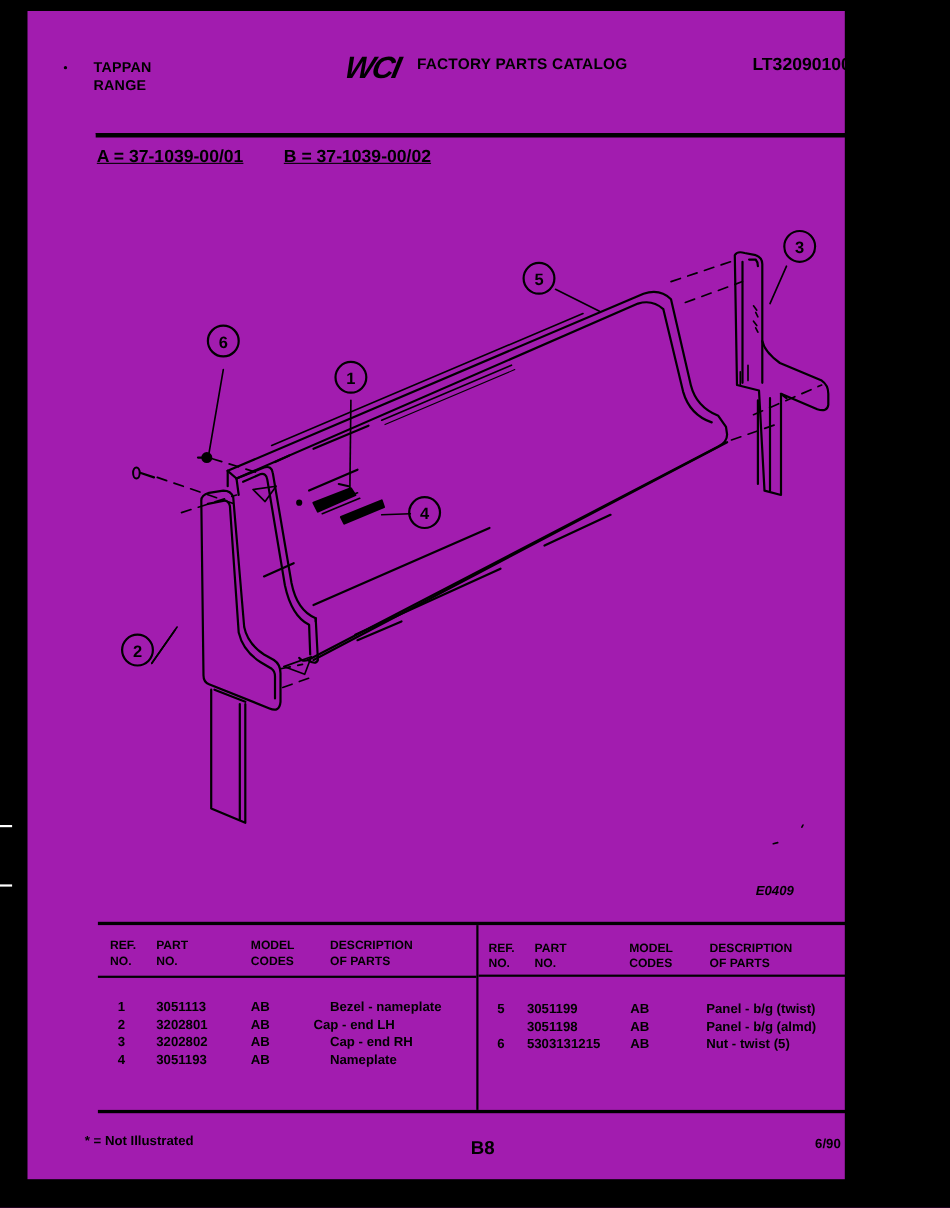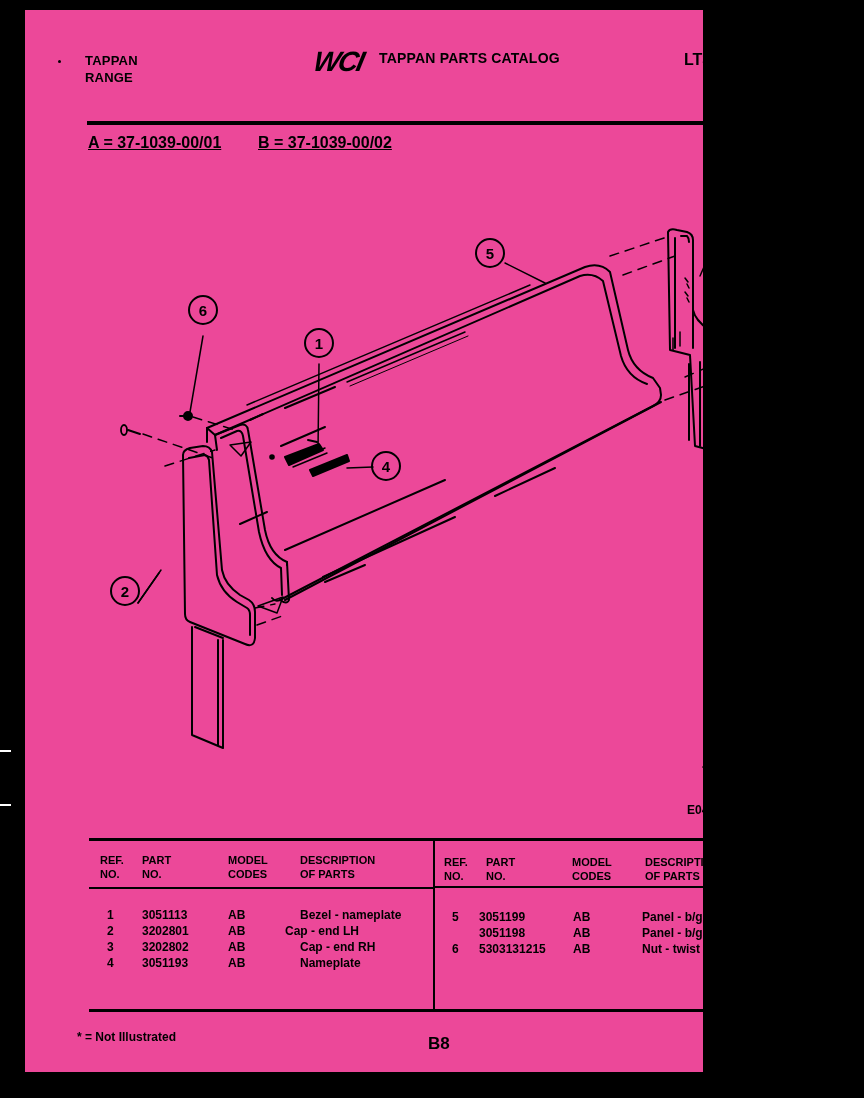--- a/index.html
+++ b/index.html
@@ -1,33 +1,33 @@
 <!DOCTYPE html>
 <html><head>
 <meta charset="utf-8">
 <style>
   html, body { margin: 0; padding: 0; }
   body {
     width: 864px; height: 1098px; background: #000; position: relative; overflow: hidden;
     font-family: "Liberation Sans", sans-serif; color: #000;
   }
   .page {
-    position: absolute; left: 25px; top: 10px; width: 678px; height: 1062px;
-    background: #ec4899;
+    position: absolute; left: 25px; top: 10px; width: 743px; height: 1062px;
+    background: #a21caf;
   }
   .abs { position: absolute; }
   .brand { left: 60px; top: 42px; font-size: 13px; line-height: 17px; font-weight: bold; letter-spacing: 0.2px; }
   .dot { left: 33px; top: 50px; width: 3px; height: 3px; background:#000; border-radius:50%; }
   .logo { left: 289px; top: 37px; font-size: 28px; font-weight: bold; font-style: italic; letter-spacing: -2px; transform: skewX(-12deg); line-height: 30px; }
   .catalog { left: 354px; top: 40px; font-size: 14px; font-weight: bold; letter-spacing: 0.2px; }
   .docnum { left: 659px; top: 41px; font-size: 16px; font-weight: bold; }
   .rule-top { left: 62px; top: 111px; width: 686px; height: 3px; background:#000; border-top: 1px solid #000; }
   .codes { top: 124px; font-size: 16px; font-weight: bold; text-decoration: underline; }
   .diagram { left: 0; top: 0; width: 823px; height: 820px; }
-  .fig-id { left: 662px; top: 793px; font-size: 12px; font-weight: bold; }
+  .fig-id { left: 662px; top: 793px; font-size: 12px; font-weight: bold; font-style: italic; }
   .table { left: 64px; top: 828px; width: 682px; height: 168px; border-top: 3px solid #000; border-bottom: 3px solid #000; }
   .vdiv { left: 344px; top: 0; width: 2px; height: 100%; background:#000; }
   .hdr-rule { top: 46px; height: 2px; background:#000; }
   .th { font-size: 11px; font-weight: bold; line-height: 14px; top: 12px; }
   .row { font-size: 12px; font-weight: bold; line-height: 16px; }
   .footnote { left: 52px; top: 1020px; font-size: 12px; font-weight: bold; }
   .pageno { left: 403px; top: 1024px; font-size: 17px; font-weight: bold; }
   .date { left: 716px; top: 1023px; font-size: 12px; font-weight: bold; }
   .tick { background:#fff; height: 2px; width: 11px; left: 0; }
 </style>
@@ -39,21 +39,21 @@
 
 <div class="page">
 
   <div class="abs dot"></div>
   <div class="abs brand">
     <div>TAPPAN</div>
     <div>RANGE</div>
   </div>
 
   <div class="abs logo">WCI</div>
-  <div class="abs catalog">TAPPAN PARTS CATALOG</div>
+  <div class="abs catalog">FACTORY PARTS CATALOG</div>
   <div class="abs docnum">LT32090100</div>
 
   <div class="abs rule-top"></div>
 
   <div class="abs codes" style="left:63px;">A = 37-1039-00/01</div>
   <div class="abs codes" style="left:233px;">B = 37-1039-00/02</div>
 
   <svg class="abs diagram" viewBox="0 0 823 820" fill="none" stroke="#000" stroke-width="2" stroke-linecap="round" stroke-linejoin="round">
 
     <g>

